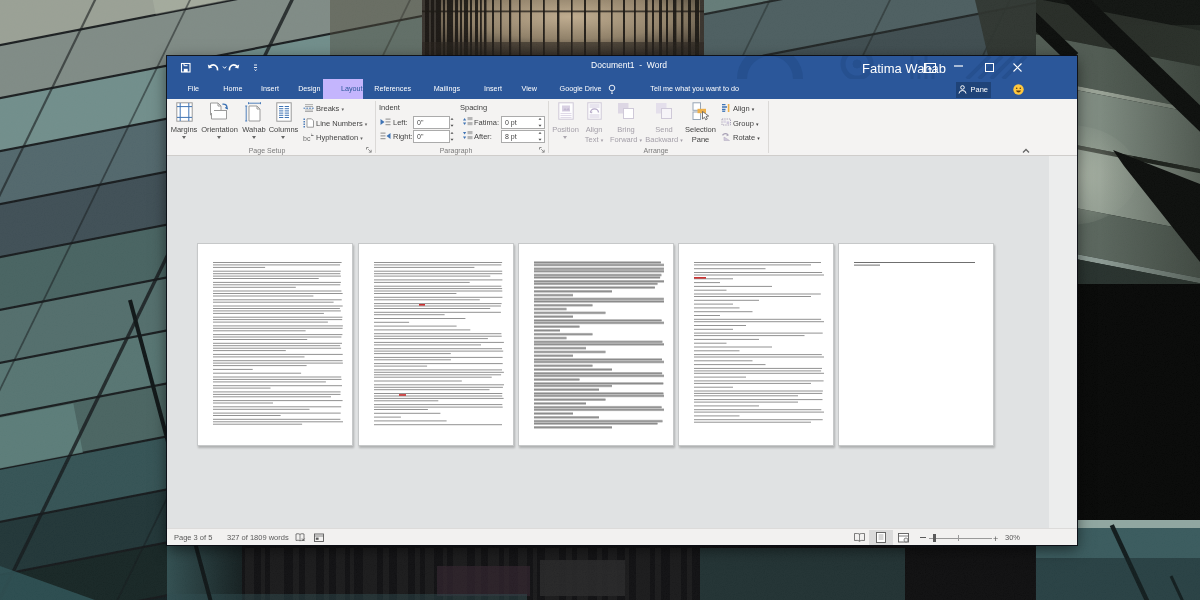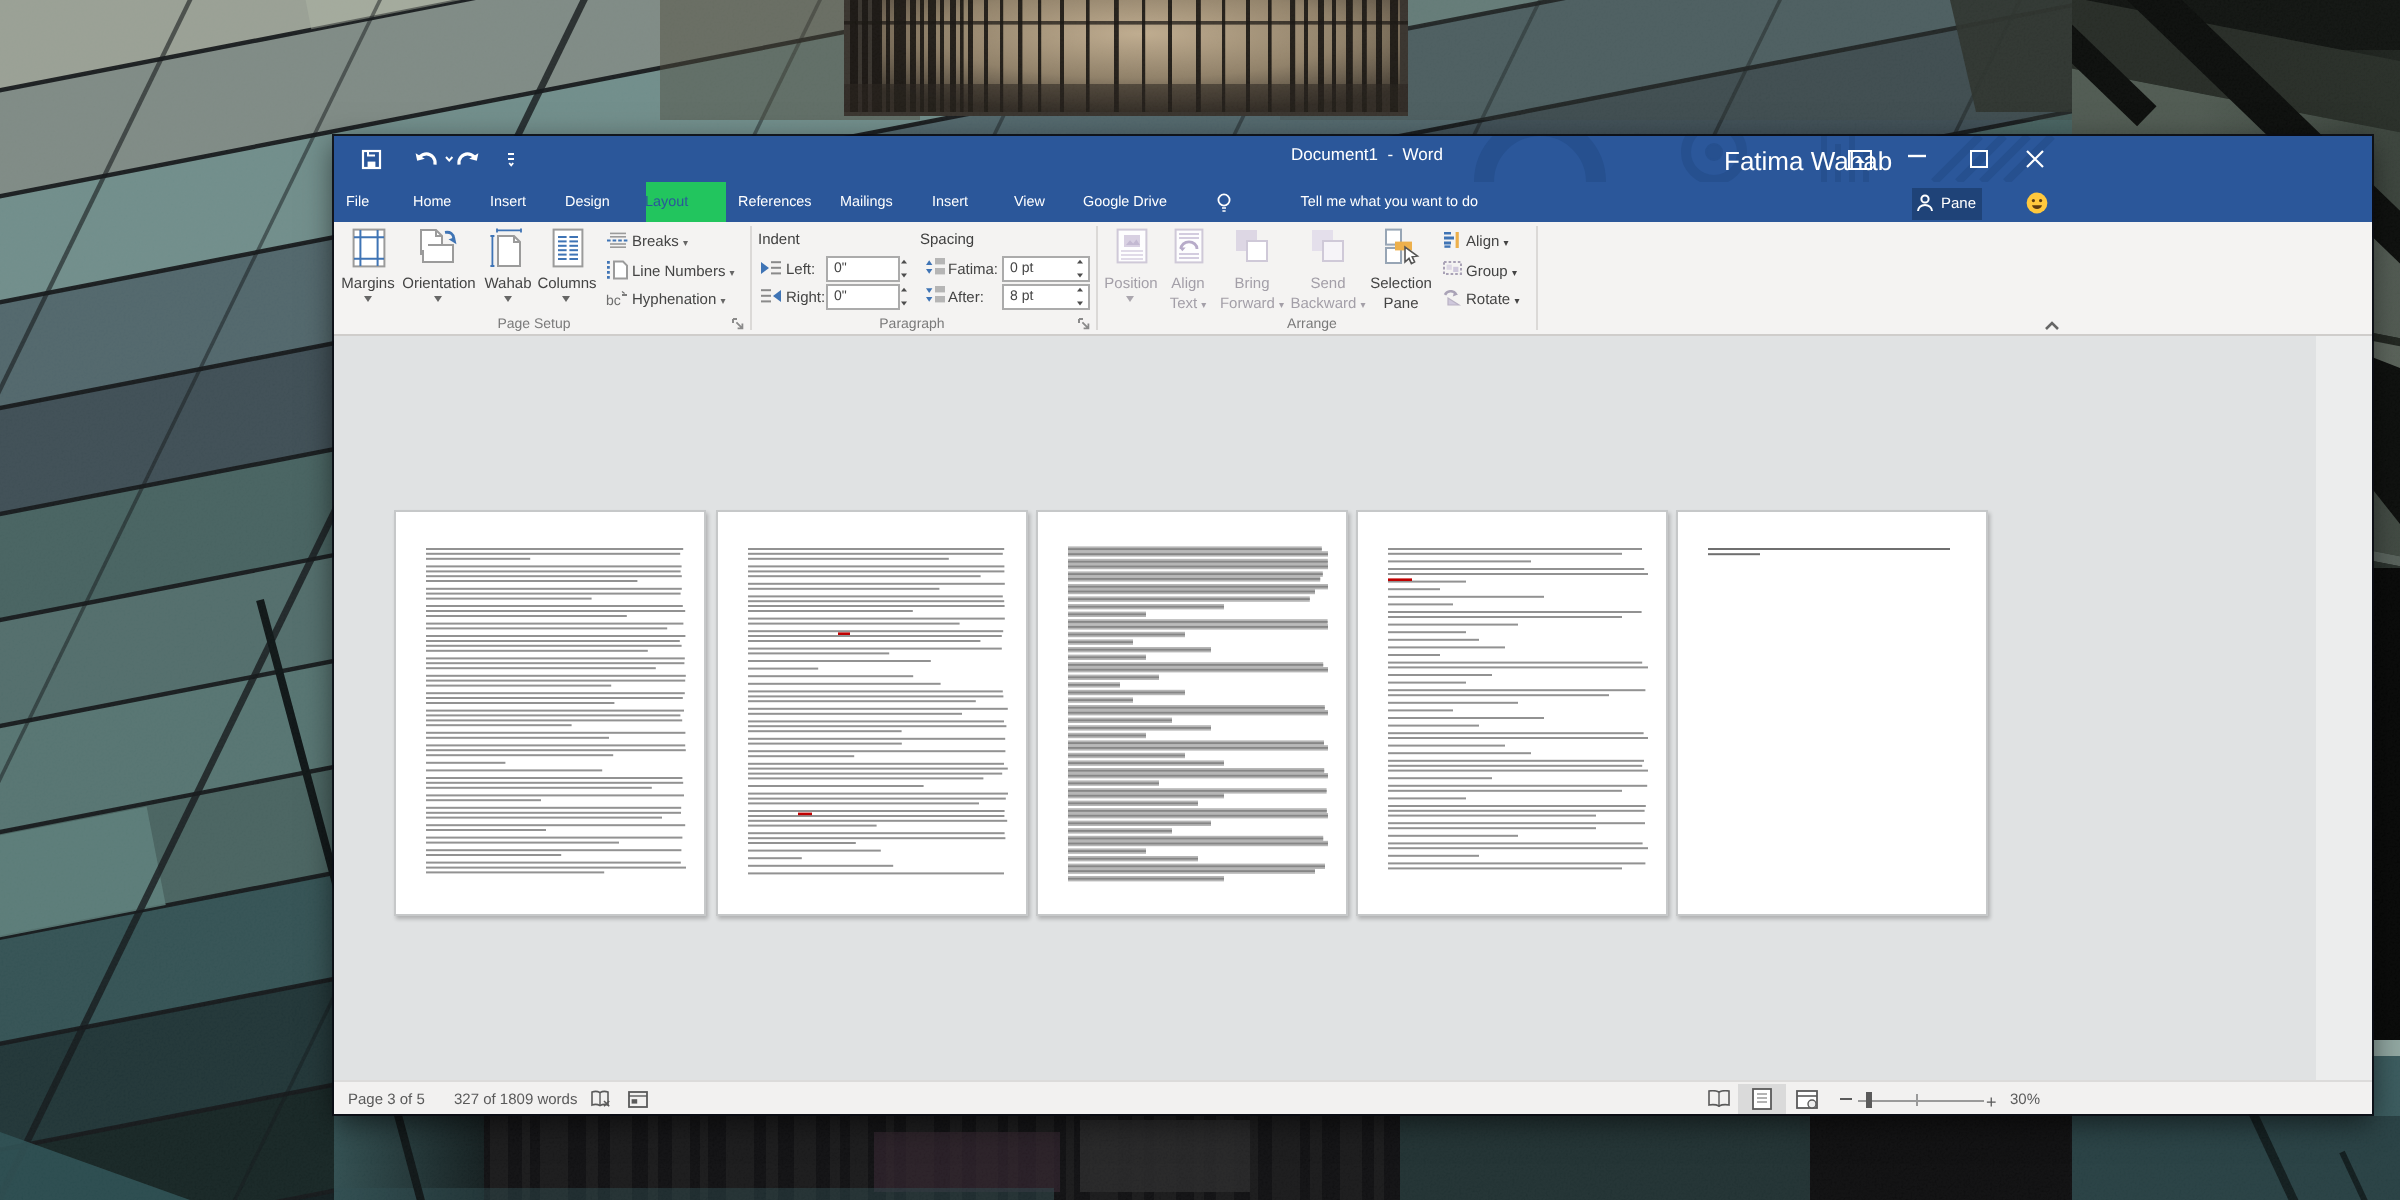--- a/index.html
+++ b/index.html
@@ -1,25 +1,25 @@
 <!DOCTYPE html>
 <html><head><meta charset="utf-8"><style>
 *{margin:0;padding:0;box-sizing:border-box}
 html,body{width:1200px;height:600px;overflow:hidden;background:#10181a;font-family:"Liberation Sans",sans-serif}
 #stage{position:absolute;left:0;top:0;width:1200px;height:600px}
-.win{position:absolute;left:167px;top:68px;width:1019px;height:489px;box-shadow:0 0 0 1px rgba(10,12,20,.9),0 4px 14px rgba(0,0,0,.55)}
+.win{position:absolute;left:167px;top:56px;width:910px;height:489px;box-shadow:0 0 0 1px rgba(10,12,20,.9),0 4px 14px rgba(0,0,0,.55)}
 .titlebar{position:absolute;left:0;top:0;width:100%;height:23px;background:#2b579a;overflow:hidden}
 .tabrow{position:absolute;left:0;top:23px;width:100%;height:20px;background:#2b579a}
 .ribbon{position:absolute;left:0;top:43px;width:100%;height:57px;background:#f4f3f2;border-bottom:1px solid #cfcdcb}
 .doc{position:absolute;left:0;top:100px;width:100%;height:372px;background:#e0e2e3}
 .status{position:absolute;left:0;top:472px;width:100%;height:17px;background:#f2f1f0;border-top:1px solid #dcdbda;font-size:7.5px;color:#5a5a5a}
 .ttl{position:absolute;top:4px;left:7px;width:100%;text-align:center;color:#fff;font-size:8.5px}
 .quser{position:absolute;top:5px;left:695px;color:#fff;font-size:13px}
-.tab{position:absolute;top:0;height:20px;line-height:20px;color:#fff;font-size:7.2px;text-align:left}
-.tabsel{background:#22c55e;color:#2b579a}
+.tab{position:absolute;top:0;height:20px;line-height:20px;color:#fff;font-size:7.2px;text-align:right}
+.tabsel{background:#c4b5fd;color:#2b579a}
 .grplabel{position:absolute;top:48px;font-size:7px;color:#7a7a7a;text-align:center}
 .biglabel{position:absolute;font-size:7.5px;color:#444;text-align:center;line-height:1}
 .dis{color:#a39fa8}
 .sep{position:absolute;top:2px;height:52px;width:1px;background:#dbd9d7}
 .caret{position:absolute;width:0;height:0;border-left:2.5px solid transparent;border-right:2.5px solid transparent;border-top:3px solid #666}
 .caret.dis2{border-top-color:#aaa6ae}
 .smalltxt{position:absolute;font-size:7.5px;color:#444;line-height:1}
 .spin{position:absolute;width:37px;height:13px;background:#fff;border:1px solid #ababab;font-size:7px;color:#444;line-height:12px;padding-left:3px}
 .page{position:absolute;width:156px;height:203px;background:#fff;border:1px solid #c6c8c9;box-shadow:1px 1.5px 2px rgba(0,0,0,.22)}
 .ic{position:absolute;line-height:0}

